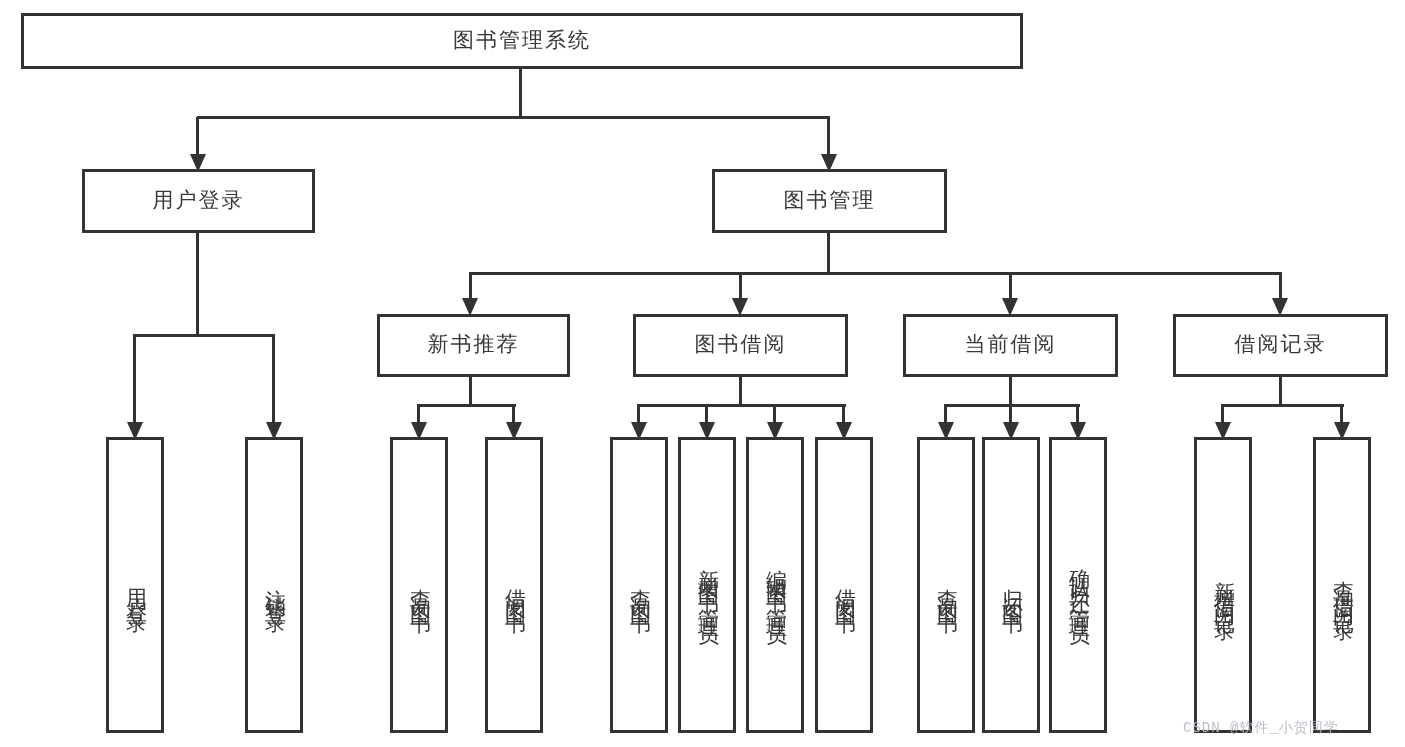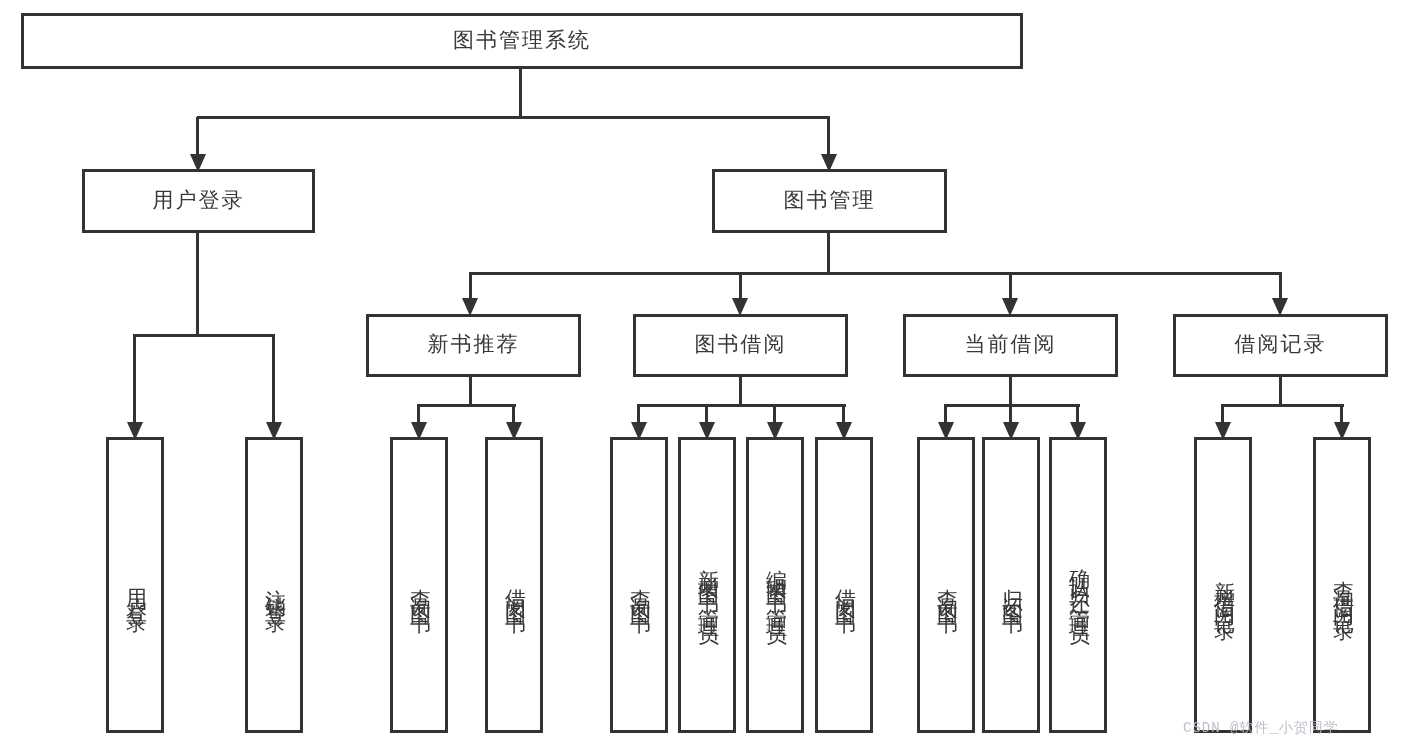--- a/index.html
+++ b/index.html
@@ -81,21 +81,21 @@
   <div class="hl" style="left:469px;top:272px;width:813px"></div>
   <div class="vl" style="left:469px;top:273px;height:29px"></div>
   <div class="arrow" style="left:462px;top:298px"></div>
   <div class="vl" style="left:739px;top:273px;height:29px"></div>
   <div class="arrow" style="left:732px;top:298px"></div>
   <div class="vl" style="left:1009px;top:273px;height:29px"></div>
   <div class="arrow" style="left:1002px;top:298px"></div>
   <div class="vl" style="left:1279px;top:273px;height:29px"></div>
   <div class="arrow" style="left:1272px;top:298px"></div>
 
-  <div class="node hbox" style="left:366px;top:314px;width:215px;height:63px">新书推荐</div>
+  <div class="node hbox" style="left:377px;top:314px;width:193px;height:63px">新书推荐</div>
   <div class="node hbox" style="left:633px;top:314px;width:215px;height:63px">图书借阅</div>
   <div class="node hbox" style="left:903px;top:314px;width:215px;height:63px">当前借阅</div>
   <div class="node hbox" style="left:1173px;top:314px;width:215px;height:63px">借阅记录</div>
 
   <div class="vl" style="left:469px;top:377px;height:29px"></div>
   <div class="hl" style="left:417px;top:404px;width:99px"></div>
   <div class="vl" style="left:417px;top:405px;height:22px"></div>
   <div class="arrow" style="left:411px;top:422px"></div>
   <div class="vl" style="left:512px;top:405px;height:22px"></div>
   <div class="arrow" style="left:506px;top:422px"></div>

